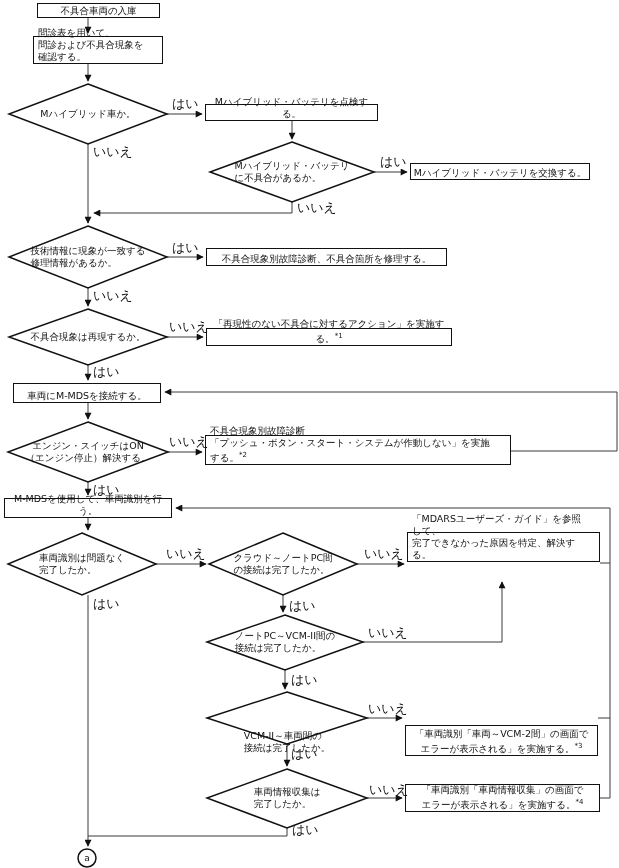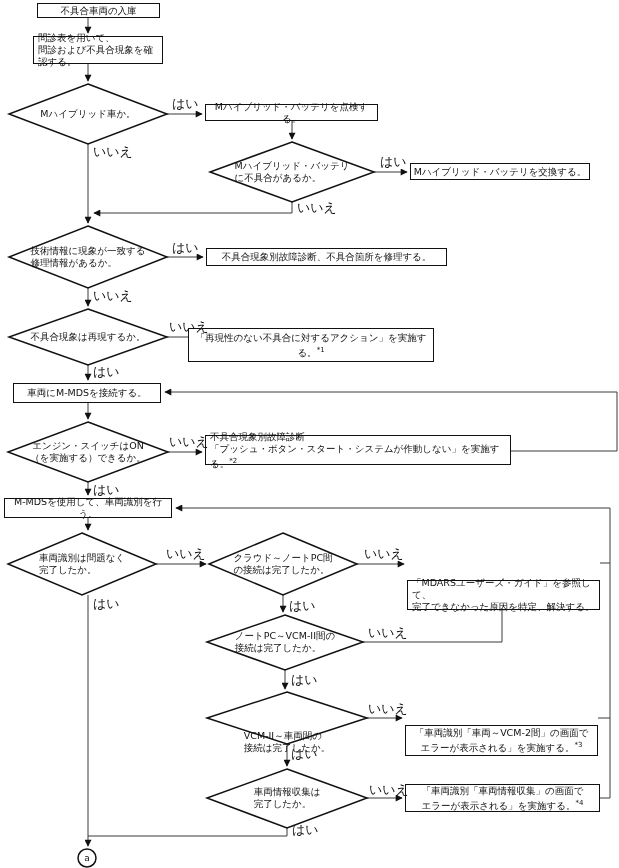--- a/index.html
+++ b/index.html
@@ -4,24 +4,24 @@
 <style>
   html,body{margin:0;padding:0;background:#fff;}
   #stage{
     position:relative;width:619px;height:868px;background:#fff;
     font-family:"DejaVu Sans","Liberation Sans",sans-serif;
     color:#111;overflow:hidden;
   }
   #lines{position:absolute;left:0;top:0;}
   .box{
     position:absolute;box-sizing:border-box;border:1.4px solid #111;background:#fff;
-    display:flex;align-items:center;justify-content:center;
+    display:flex;align-items:flex-end;justify-content:center;
     font-size:9.5px;line-height:12px;text-align:center;
   }
-  .box.left{justify-content:flex-start;text-align:left;padding-left:4px;padding-right:3px;}
+  .box.left{justify-content:flex-start;text-align:left;padding-left:4px;padding-right:13px;}
   .dtext{
     position:absolute;transform:translate(-50%,-50%);
     font-size:9.5px;line-height:12px;white-space:nowrap;text-align:center;
   }
   .dtext.la{text-align:left;}
   .lbl{position:absolute;font-size:13px;line-height:11px;white-space:nowrap;}
   .ln{display:block;}
   .sup{font-size:7px;vertical-align:4px;}
   .conn-label{
     position:absolute;transform:translate(-50%,-50%);
@@ -103,21 +103,21 @@
   </div>
 
   <div class="box" style="left:410px;top:163px;width:180px;height:17px;">
     <span>Mハイブリッド・バッテリを交換する。</span>
   </div>
 
   <div class="box" style="left:206px;top:248px;width:241px;height:18px;">
     <span>不具合現象別故障診断、不具合箇所を修理する。</span>
   </div>
 
-  <div class="box" style="left:188px;top:328px;width:246px;height:34px;">
+  <div class="box" style="left:206px;top:328px;width:246px;height:18px;">
     <span>
       <span>「再現性のない不具合に対するアクション」を実施する。</span><span class="sup">*1</span>
     </span>
   </div>
 
   <div class="box" style="left:13px;top:383px;width:148px;height:20px;">
     <span>車両にM-MDSを接続する。</span>
   </div>
 
   <div class="box left" style="left:205px;top:435px;width:306px;height:30px;">
@@ -126,21 +126,21 @@
       <span class="ln">
         <span>「プッシュ・ボタン・スタート・システムが作動しない」を実施する。</span><span class="sup">*2</span>
       </span>
     </div>
   </div>
 
   <div class="box" style="left:4px;top:498px;width:168px;height:20px;">
     <span>M-MDSを使用して、車両識別を行う。</span>
   </div>
 
-  <div class="box left" style="left:407px;top:580px;width:193px;height:30px;">
+  <div class="box left" style="left:407px;top:532px;width:193px;height:30px;">
     <div>
       <span class="ln">「MDARSユーザーズ・ガイド」を参照して、</span>
       <span class="ln">完了できなかった原因を特定、解決する。</span>
     </div>
   </div>
 
   <div class="box" style="left:405px;top:701px;width:193px;height:31px;margin-top:24px;">
     <div>
       <span class="ln">「車両識別「車両～VCM-2間」の画面で</span>
       <span class="ln">
@@ -167,21 +167,21 @@
 
   <div class="dtext la" style="left:88px;top:257px;">
     <span class="ln">技術情報に現象が一致する</span>
     <span class="ln">修理情報があるか。</span>
   </div>
 
   <div class="dtext" style="left:88px;top:337px;">不具合現象は再現するか。</div>
 
   <div class="dtext" style="left:88px;top:452px;">
     <span class="ln">エンジン・スイッチはON</span>
-    <span class="ln">（を実施する）できるか。</span>
+    <span class="ln">（エンジン停止）解決する。</span>
   </div>
 
   <div class="dtext la" style="left:82px;top:564px;">
     <span class="ln">車両識別は問題なく</span>
     <span class="ln">完了したか。</span>
   </div>
 
   <div class="dtext la" style="left:283px;top:564px;">
     <span class="ln">クラウド～ノートPC間</span>
     <span class="ln">の接続は完了したか。</span>

